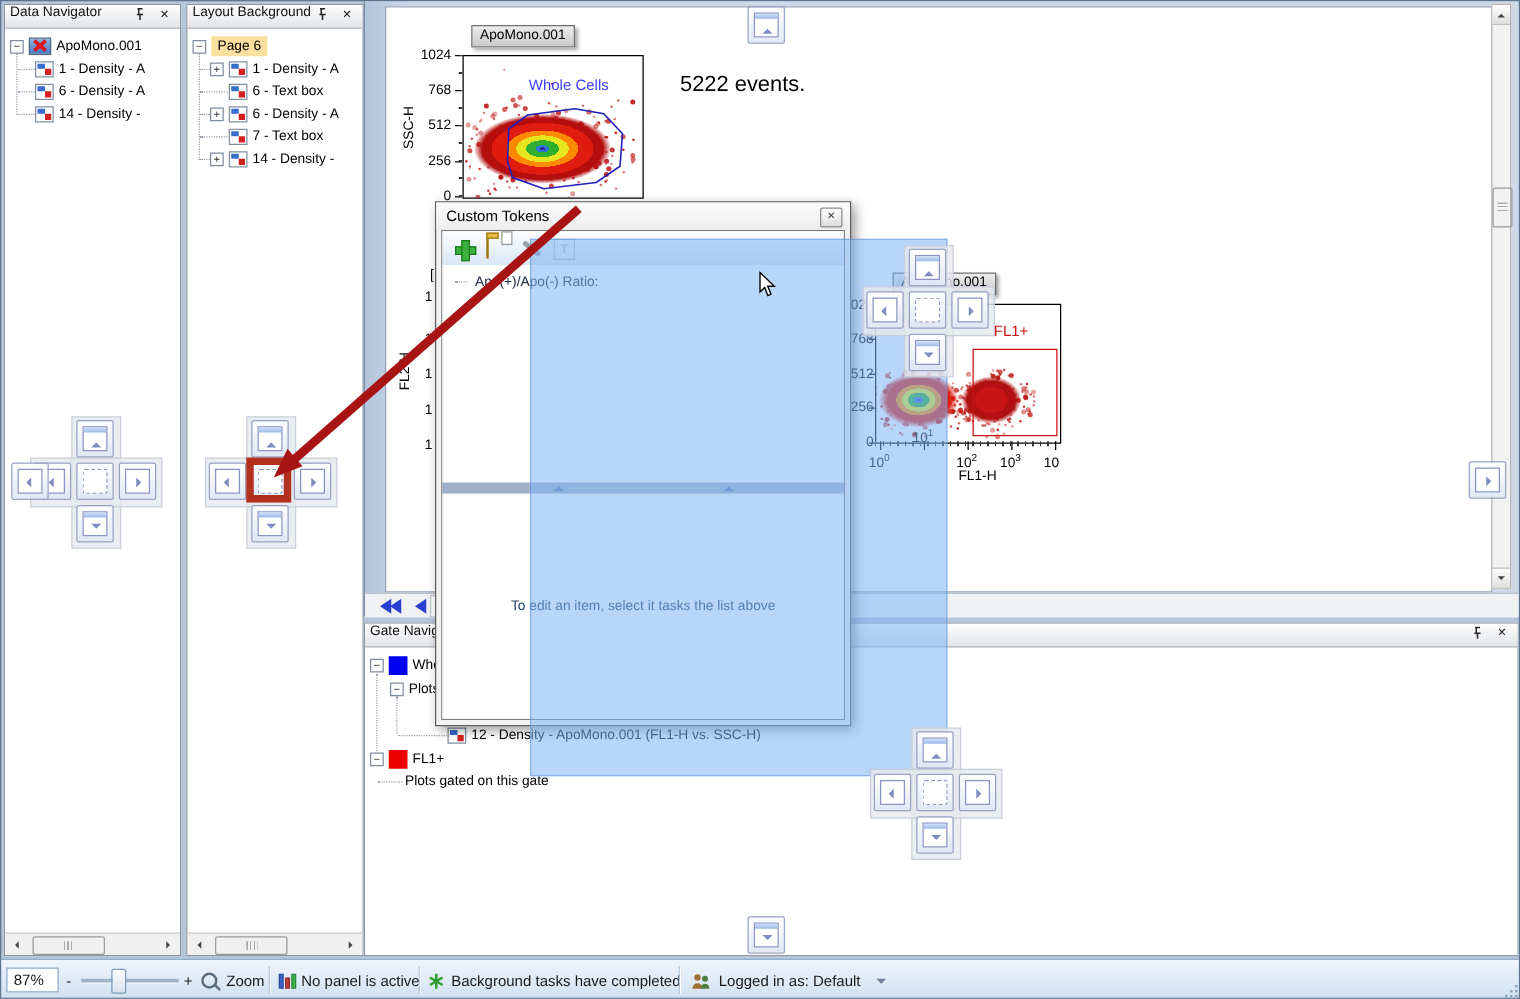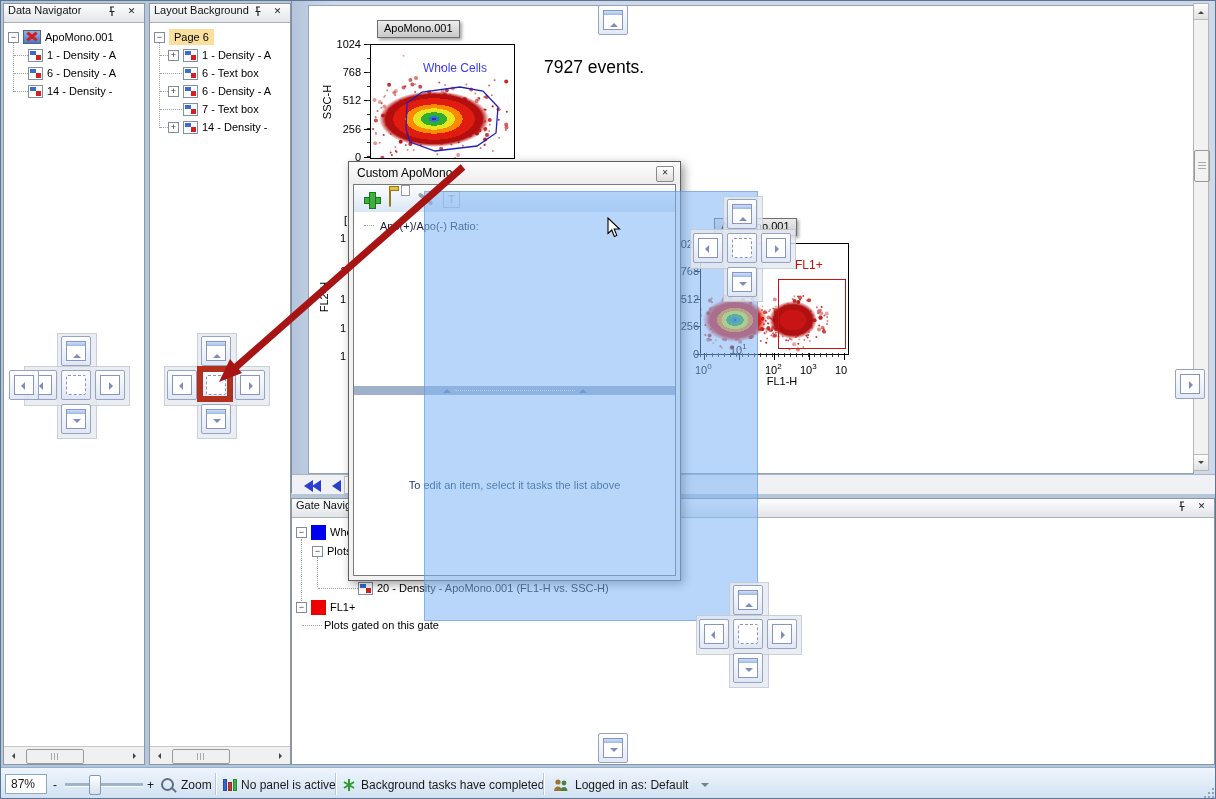--- a/index.html
+++ b/index.html
@@ -257,21 +257,21 @@
       <div class="speck" id="sp1" style="box-shadow: rgba(186, 12, 8, 0.82) 117.8px 74px 0px 1px, rgba(186, 12, 8, 0.47) 35.6px 103.9px 0px 0px, rgba(186, 12, 8, 0.44) 12.1px 51.1px 0px 0px, rgba(186, 12, 8, 0.81) 32.4px 63.3px 0px 1px, rgba(186, 12, 8, 0.54) 127.1px 91.7px 0px 0px, rgba(186, 12, 8, 0.38) 57.8px 59px 0px 0px, rgba(186, 12, 8, 0.81) -4.4px 63.1px 0px 0px, rgba(186, 12, 8, 0.74) -3.6px 66.8px 0px 1px, rgba(186, 12, 8, 0.62) 59px 87.6px 0px 0px, rgba(186, 12, 8, 0.63) 18.7px 87.9px 0px 0px, rgba(186, 12, 8, 0.46) 27.7px 63.4px 0px 1px, rgba(186, 12, 8, 0.92) 71.8px 92.3px 0px 0px, rgba(186, 12, 8, 0.46) 95.5px 79.3px 0px 0px, rgba(186, 12, 8, 0.51) -6.8px 66.9px 0px 1px, rgba(186, 12, 8, 0.74) 22.3px 70.7px 0px 0px, rgba(186, 12, 8, 0.44) -3.4px 82.1px 0px 0px, rgba(186, 12, 8, 0.56) 44px 31.9px 0px 1px, rgba(186, 12, 8, 0.82) 51.3px 55.6px 0px 1px, rgba(186, 12, 8, 0.58) 33px 64.6px 0px 0px, rgba(186, 12, 8, 0.61) 112.4px 51px 0px 0px, rgba(186, 12, 8, 0.82) 83.5px 61.9px 0px 0px, rgba(186, 12, 8, 0.51) 41.7px 104px 0px 0px, rgba(186, 12, 8, 0.83) 113.3px 82.9px 0px 1px, rgba(186, 12, 8, 0.74) 66.1px 96.7px 0px 0px, rgba(186, 12, 8, 0.8) 52.7px 94.2px 0px 1px, rgba(186, 12, 8, 0.49) 73.1px 38.9px 0px 0px, rgba(186, 12, 8, 0.41) 80.8px 42.5px 0px 1px, rgba(186, 12, 8, 0.69) 5.5px 64.9px 0px 0px, rgba(186, 12, 8, 0.55) 92.6px 74.4px 0px 0px, rgba(186, 12, 8, 0.67) 96px 84px 0px 0px, rgba(186, 12, 8, 0.62) 36px 87.4px 0px 0px, rgba(186, 12, 8, 0.42) 62.4px 49.1px 0px 1px, rgba(186, 12, 8, 0.38) 21.2px 86.4px 0px 0px, rgba(186, 12, 8, 0.76) 93.5px 60.2px 0px 0px, rgba(186, 12, 8, 0.5) 103.4px 47.4px 0px 0px, rgba(186, 12, 8, 0.48) 22.2px 46.7px 0px 1px, rgba(186, 12, 8, 0.67) 126.5px 63.3px 0px 1px, rgba(186, 12, 8, 0.35) 44.4px 56.4px 0px 1px, rgba(186, 12, 8, 0.85) 95.2px 55.6px 0px 0px, rgba(186, 12, 8, 0.86) 83.1px 58.7px 0px 0px, rgba(186, 12, 8, 0.54) 104.4px 79.7px 0px 1px, rgba(186, 12, 8, 0.84) 11.7px 89.1px 0px 0px, rgba(186, 12, 8, 0.49) 88.1px 90.2px 0px 1px, rgba(186, 12, 8, 0.81) 99.2px 70.2px 0px 0px, rgba(186, 12, 8, 0.85) 64.7px 50.8px 0px 1px, rgba(186, 12, 8, 0.58) 76.7px 52.9px 0px 0px, rgba(186, 12, 8, 0.57) 133.9px 83.9px 0px 0px, rgba(186, 12, 8, 0.53) 36.9px 64.3px 0px 0px, rgba(186, 12, 8, 0.4) 113.4px 98.2px 0px 0px, rgba(186, 12, 8, 0.64) 97.3px 55.8px 0px 0px, rgba(186, 12, 8, 0.78) 57.3px 46.3px 0px 1px, rgba(186, 12, 8, 0.92) 104.9px 87.4px 0px 1px, rgba(186, 12, 8, 0.89) 113.1px 93.5px 0px 1px, rgba(186, 12, 8, 0.52) 104.6px 55.1px 0px 1px, rgba(186, 12, 8, 0.71) 43.1px 46px 0px 0px, rgba(186, 12, 8, 0.67) 113px 75.5px 0px 0px, rgba(186, 12, 8, 0.72) 85.5px 82.6px 0px 0px, rgba(186, 12, 8, 0.7) 40.4px 38.4px 0px 1px, rgba(186, 12, 8, 0.84) 94.2px 65.7px 0px 0px, rgba(186, 12, 8, 0.79) 39.9px 95.4px 0px 0px, rgba(186, 12, 8, 0.84) 89.4px 61px 0px 0px, rgba(186, 12, 8, 0.55) 38.8px 94.7px 0px 1px, rgba(186, 12, 8, 0.37) 23.9px 45.1px 0px 1px, rgba(186, 12, 8, 0.74) 60.7px 58.3px 0px 1px, rgba(186, 12, 8, 0.46) 103.1px 86.7px 0px 0px, rgba(186, 12, 8, 0.4) -5.1px 76.2px 0px 0px, rgba(186, 12, 8, 0.44) 69.5px 97px 0px 1px, rgba(186, 12, 8, 0.66) 38.3px 53.9px 0px 1px, rgba(186, 12, 8, 0.5) 88px 67.2px 0px 1px, rgba(186, 12, 8, 0.75) -10.6px 64.7px 0px 0px, rgba(186, 12, 8, 0.43) 12.5px 60.4px 0px 1px, rgba(186, 12, 8, 0.64) 3.7px 71px 0px 0px, rgba(186, 12, 8, 0.69) 9.7px 57.3px 0px 0px, rgba(186, 12, 8, 0.45) 3.9px 86.7px 0px 0px, rgba(186, 12, 8, 0.41) 43.3px 38.3px 0px 0px, rgba(186, 12, 8, 0.38) 97.3px 81px 0px 0px, rgba(186, 12, 8, 0.71) 10.7px 70.3px 0px 0px, rgba(186, 12, 8, 0.81) 35.7px 85px 0px 0px, rgba(186, 12, 8, 0.59) 57.5px 94.6px 0px 1px, rgba(186, 12, 8, 0.95) 28.7px 95.7px 0px 1px, rgba(186, 12, 8, 0.37) 87.7px 65.8px 0px 0px, rgba(186, 12, 8, 0.71) 74px 86.4px 0px 1px, rgba(186, 12, 8, 0.63) -6.8px 87.6px 0px 0px, rgba(186, 12, 8, 0.78) 70.6px 93.1px 0px 1px, rgba(186, 12, 8, 0.74) 34.1px 72.2px 0px 0px, rgba(186, 12, 8, 0.65) 99.2px 43.6px 0px 1px, rgba(186, 12, 8, 0.9) 73.7px 53.5px 0px 0px, rgba(186, 12, 8, 0.72) 3.9px 74.6px 0px 1px, rgba(186, 12, 8, 0.6) 134.5px 81.5px 0px 1px, rgba(186, 12, 8, 0.57) 60.3px 90.7px 0px 1px, rgba(186, 12, 8, 0.8) 70.7px 57.8px 0px 1px, rgba(186, 12, 8, 0.5) 83.1px 112.1px 0px 0px, rgba(186, 12, 8, 0.89) 113.6px 63.8px 0px 0px, rgba(186, 12, 8, 0.65) 120.8px 60.4px 0px 0px, rgba(186, 12, 8, 0.88) 46.3px 117.2px 0px 0px, rgba(186, 12, 8, 0.61) 36.6px 60.8px 0px 0px, rgba(186, 12, 8, 0.4) 86.1px 108.9px 0px 1px, rgba(186, 12, 8, 0.84) 81.5px 93.4px 0px 0px, rgba(186, 12, 8, 0.64) 66.4px 57.8px 0px 0px, rgba(186, 12, 8, 0.39) 74.7px 90.7px 0px 0px, rgba(186, 12, 8, 0.69) 24.6px 106px 0px 0px, rgba(186, 12, 8, 0.41) 3.2px 97.3px 0px 1px, rgba(186, 12, 8, 0.49) 75px 94.6px 0px 1px, rgba(186, 12, 8, 0.37) 7.8px 56px 0px 1px, rgba(186, 12, 8, 0.57) 119.8px 49.2px 0px 0px, rgba(186, 12, 8, 0.52) 92.3px 55.2px 0px 1px, rgba(186, 12, 8, 0.35) 112.7px 85.1px 0px 0px, rgba(186, 12, 8, 0.58) 56.4px 51.2px 0px 0px, rgba(186, 12, 8, 0.85) 33.4px 74.6px 0px 0px, rgba(186, 12, 8, 0.54) 50.3px 59.2px 0px 0px, rgba(186, 12, 8, 0.74) 79.4px 98.4px 0px 0px, rgba(186, 12, 8, 0.81) 87.9px 93.6px 0px 0px, rgba(186, 12, 8, 0.61) 90.9px 99.8px 0px 0px, rgba(186, 12, 8, 0.8) 106px 80.9px 0px 0px, rgba(186, 12, 8, 0.43) 64.1px 89.9px 0px 0px, rgba(186, 12, 8, 0.49) 75.8px 58.2px 0px 0px, rgba(186, 12, 8, 0.43) 22.2px 79.9px 0px 0px, rgba(186, 12, 8, 0.74) 86.3px 65.4px 0px 0px, rgba(186, 12, 8, 0.8) 42.4px 61.2px 0px 0px, rgba(186, 12, 8, 0.7) 33.8px 99.1px 0px 0px, rgba(186, 12, 8, 0.52) 9.4px 61.7px 0px 0px, rgba(186, 12, 8, 0.82) 34.5px 91.4px 0px 0px, rgba(186, 12, 8, 0.37) 43.6px 91.2px 0px 0px, rgba(186, 12, 8, 0.81) 18.7px 106.5px 0px 0px, rgba(186, 12, 8, 0.93) 75.9px 90.2px 0px 0px, rgba(186, 12, 8, 0.57) 90.2px 71.4px 0px 1px, rgba(186, 12, 8, 0.71) 92.8px 53.8px 0px 1px, rgba(186, 12, 8, 0.69) 72.9px 48.3px 0px 1px, rgba(186, 12, 8, 0.52) 78.5px 48.9px 0px 0px, rgba(186, 12, 8, 0.37) 39.4px 84.7px 0px 1px, rgba(186, 12, 8, 0.51) 49.6px 90.1px 0px 1px, rgba(186, 12, 8, 0.81) 33.4px 40.2px 0px 0px, rgba(186, 12, 8, 0.87) 23.8px 105px 0px 0px, rgba(186, 12, 8, 0.85) 48.8px 99.1px 0px 0px, rgba(186, 12, 8, 0.55) 40.8px 90.1px 0px 1px, rgba(186, 12, 8, 0.94) 98.7px 90.1px 0px 0px, rgba(186, 12, 8, 0.4) 81.6px 58px 0px 0px, rgba(186, 12, 8, 0.47) 97.4px 89.8px 0px 1px, rgba(186, 12, 8, 0.72) 114.7px 51px 0px 1px, rgba(186, 12, 8, 0.83) 107.3px 84.6px 0px 1px, rgba(186, 12, 8, 0.52) 28.6px 65px 0px 0px, rgba(186, 12, 8, 0.85) 96.9px 75.6px 0px 1px, rgba(186, 12, 8, 0.49) 117.2px 85.1px 0px 0px, rgba(186, 12, 8, 0.79) 14.3px 79.1px 0px 0px, rgba(186, 12, 8, 0.56) 65.3px 108.2px 0px 0px, rgba(186, 12, 8, 0.4) 2.5px 54px 0px 1px, rgba(186, 12, 8, 0.56) 104.7px 75.2px 0px 0px, rgba(186, 12, 8, 0.38) 13.1px 49.8px 0px 0px, rgba(186, 12, 8, 0.69) 94.2px 53.6px 0px 0px, rgba(186, 12, 8, 0.63) 38.4px 34px 0px 1px, rgba(186, 12, 8, 0.56) 76.2px 53.2px 0px 1px, rgba(186, 12, 8, 0.84) 60.5px 55.5px 0px 1px, rgba(186, 12, 8, 0.59) 23.2px 49.2px 0px 0px, rgba(186, 12, 8, 0.86) 38.3px 98px 0px 1px, rgba(186, 12, 8, 0.78) 11px 69.5px 0px 1px, rgba(186, 12, 8, 0.59) 108.7px 101.9px 0px 0px, rgba(186, 12, 8, 0.67) 45.7px 117.5px 0px 0px, rgba(186, 12, 8, 0.57) 94.4px 38.6px 0px 0px, rgba(186, 12, 8, 0.57) 30.1px 78px 0px 0px, rgba(186, 12, 8, 0.54) 117.8px 78.8px 0px 0px, rgba(186, 12, 8, 0.85) 17.1px 38.7px 0px 1px, rgba(186, 12, 8, 0.83) 17.7px 62.7px 0px 0px, rgba(186, 12, 8, 0.8) 74.8px 44.3px 0px 1px, rgba(186, 12, 8, 0.94) 74.6px 93.3px 0px 0px, rgba(186, 12, 8, 0.59) 27.4px 87.9px 0px 0px, rgba(186, 12, 8, 0.69) 76.8px 61.2px 0px 0px, rgba(186, 12, 8, 0.91) 126.7px 73.8px 0px 0px, rgba(186, 12, 8, 0.74) 48.2px 40.8px 0px 1px, rgba(186, 12, 8, 0.86) 87.9px 53.7px 0px 0px, rgba(186, 12, 8, 0.67) 120.5px 60.2px 0px 0px;"></div>
       <div class="speck" id="sp1b" style="box-shadow: rgba(186, 12, 8, 0.4) 152.1px 74.8px 0px 1px, rgba(186, 12, 8, 0.75) 54.7px 127.3px 0px 0px, rgba(186, 12, 8, 0.87) 125.9px 137.2px 0px 0px, rgba(186, 12, 8, 0.93) -22.7px 50.8px 0px 1px, rgba(186, 12, 8, 0.37) 151.9px 88.6px 0px 0px, rgba(186, 12, 8, 0.8) -45.2px 74.2px 0px 0px, rgba(186, 12, 8, 0.94) 90.7px 117px 0px 0px, rgba(186, 12, 8, 0.66) 122.6px 34.3px 0px 0px, rgba(186, 12, 8, 0.83) 1.1px 83px 0px 0px, rgba(186, 12, 8, 0.36) 26.1px 113.8px 0px 0px, rgba(186, 12, 8, 0.52) 15.2px 44.3px 0px 0px, rgba(186, 12, 8, 0.53) -26.8px 41.6px 0px 0px, rgba(186, 12, 8, 0.64) -40px 69.1px 0px 0px, rgba(186, 12, 8, 0.59) 143.8px 49.4px 0px 1px, rgba(186, 12, 8, 0.65) 117.2px 39.4px 0px 0px, rgba(186, 12, 8, 0.38) 145.9px 97.8px 0px 0px, rgba(186, 12, 8, 0.72) 69.1px 102.7px 0px 1px, rgba(186, 12, 8, 0.47) 85.9px 132.7px 0px 0px, rgba(186, 12, 8, 0.36) 31.5px 9.8px 0px 0px, rgba(186, 12, 8, 0.69) 28.5px 54.6px 0px 0px, rgba(186, 12, 8, 0.47) -6.3px 105.4px 0px 0px, rgba(186, 12, 8, 0.57) 92.7px 52.8px 0px 1px, rgba(186, 12, 8, 0.63) 31.6px 41.6px 0px 1px, rgba(186, 12, 8, 0.64) 134.2px 78.4px 0px 1px, rgba(186, 12, 8, 0.83) 69.8px 21.2px 0px 0px, rgba(186, 12, 8, 0.37) 115.4px 88.9px 0px 1px, rgba(186, 12, 8, 0.51) 7.7px 96.7px 0px 0px, rgba(186, 12, 8, 0.52) 120.9px 104.9px 0px 0px, rgba(186, 12, 8, 0.52) 153.8px 98.8px 0px 0px, rgba(186, 12, 8, 0.88) 134.2px 35.6px 0px 1px, rgba(186, 12, 8, 0.82) 112.4px 63.5px 0px 0px, rgba(186, 12, 8, 0.72) 67.3px 36.5px 0px 0px, rgba(186, 12, 8, 0.77) 14.7px 76.2px 0px 0px, rgba(186, 12, 8, 0.84) -34.8px 63.3px 0px 0px, rgba(186, 12, 8, 0.51) 59.3px 117.8px 0px 0px, rgba(186, 12, 8, 0.89) 24.2px 80.3px 0px 1px, rgba(186, 12, 8, 0.92) -7.3px 123.5px 0px 0px, rgba(186, 12, 8, 0.41) 70.6px 45.6px 0px 1px, rgba(186, 12, 8, 0.86) 19.9px 108.9px 0px 0px, rgba(186, 12, 8, 0.94) 145px 114.6px 0px 0px, rgba(186, 12, 8, 0.41) 4px 87.9px 0px 0px, rgba(186, 12, 8, 0.7) 10.3px 111.8px 0px 1px, rgba(186, 12, 8, 0.41) 106.4px 53px 0px 1px, rgba(186, 12, 8, 0.89) -25.8px 41.6px 0px 0px, rgba(186, 12, 8, 0.79) 107.2px 52.2px 0px 0px, rgba(186, 12, 8, 0.88) -30.2px 100.1px 0px 0px, rgba(186, 12, 8, 0.75) -31.9px 56.2px 0px 0px, rgba(186, 12, 8, 0.89) 134.8px 65.8px 0px 0px, rgba(186, 12, 8, 0.46) 23.3px 100.9px 0px 0px, rgba(186, 12, 8, 0.54) -25.3px 46.5px 0px 0px, rgba(186, 12, 8, 0.57) -7.6px 67.5px 0px 0px, rgba(186, 12, 8, 0.56) 153.5px 76.9px 0px 0px, rgba(186, 12, 8, 0.81) 42.3px 116.2px 0px 0px, rgba(186, 12, 8, 0.7) -21.2px 54px 0px 1px, rgba(186, 12, 8, 0.78) 133.1px 121.2px 0px 0px, rgba(186, 12, 8, 0.9) 112.5px 99.1px 0px 0px, rgba(186, 12, 8, 0.94) 86.6px 96.3px 0px 0px, rgba(186, 12, 8, 0.68) 153.6px 103.6px 0px 0px, rgba(186, 12, 8, 0.71) 114.9px 88.9px 0px 1px, rgba(186, 12, 8, 0.63) 100.3px 119px 0px 1px;"></div>
       <div class="blob" id="blob1"></div>
       <svg width="143" height="113" style="position:absolute;left:0;top:0">
         <polygon points="35,84 36,58 51,47 89,42 112,46 127,62 125,88 106,101 64,106 39,97" fill="none" stroke="#2020bb" stroke-width="1.3"></polygon>
       </svg>
       <div class="gatelabel" style="left:52px;top:16px;color:#3b3bff">Whole Cells</div>
     </div>
 
     <div id="noteText">
-      <div>7927 events.</div>
+      <div>5222 events.</div>
     </div>
 
     <div class="vlabel" style="left:-15px;top:285px;width:60px">FL2-H</div>
     <div style="position:absolute;left:35px;top:208px;font-size:11px">[</div>
     <div class="ytick-label" style="left:29px;top:226px;width:8px">1</div>
     <div class="ytick-label" style="left:29px;top:259px;width:8px">1</div>
     <div class="ytick-label" style="left:29px;top:287px;width:8px">1</div>
     <div class="ytick-label" style="left:29px;top:316px;width:8px">1</div>
     <div class="ytick-label" style="left:29px;top:344px;width:8px">1</div>
 
@@ -347,21 +347,21 @@
     <span class="exp">−</span>
     <span class="swatch" style="background:#0000f0"></span>
     <span>Whole Cells</span>
   </div>
   <div class="trow" style="left:20px;top:43px">
     <span class="exp">−</span>
     <span>Plots gated on this gate</span>
   </div>
   <div class="trow" style="left:66px;top:80px">
     <span class="plicon"></span>
-    <span>20 - Density - ApoMono.001 (FL1-H vs. SSC-H)</span>
+    <span>12 - Density - ApoMono.001 (FL1-H vs. SSC-H)</span>
   </div>
   <div class="trow" style="left:4px;top:99px">
     <span class="exp">−</span>
     <span class="swatch" style="background:#ee0000"></span>
     <span>FL1+</span>
   </div>
   <div class="trow" style="left:32px;top:117px">
     <span>Plots gated on this gate</span>
   </div>
 </div>
@@ -407,21 +407,21 @@
   </div>
   <div class="sitem" style="left:574px">Logged in as: Default</div>
   <div class="sitem" style="left:700px">
       <span class="caret"></span>
     </div>
   <div id="grip"></div>
 </div>
 
 <div id="dlg">
   <div id="dlgTitle">
-    <span>Custom ApoMono</span>
+    <span>Custom Tokens</span>
   </div>
   <div id="dlgClose">✕</div>
   <div id="dlgFrame">
     <div id="dlgToolbar">
       <span class="dtool ic-add"></span>
       <span class="dtool"><span class="ic-folder"></span></span>
       <span class="dtool ic-del"></span>
       <span class="ic-token">T</span>
     </div>
     <div id="dlgList">

